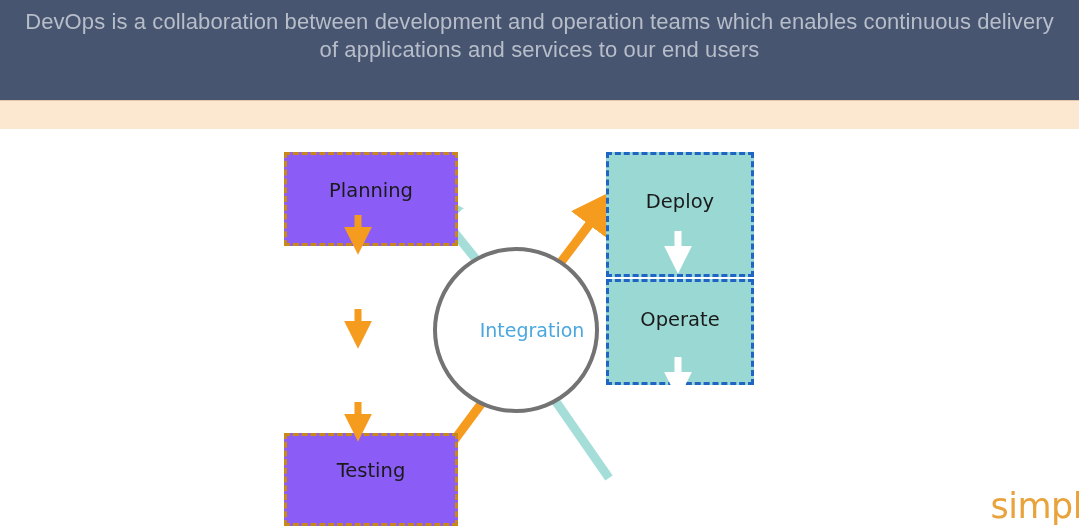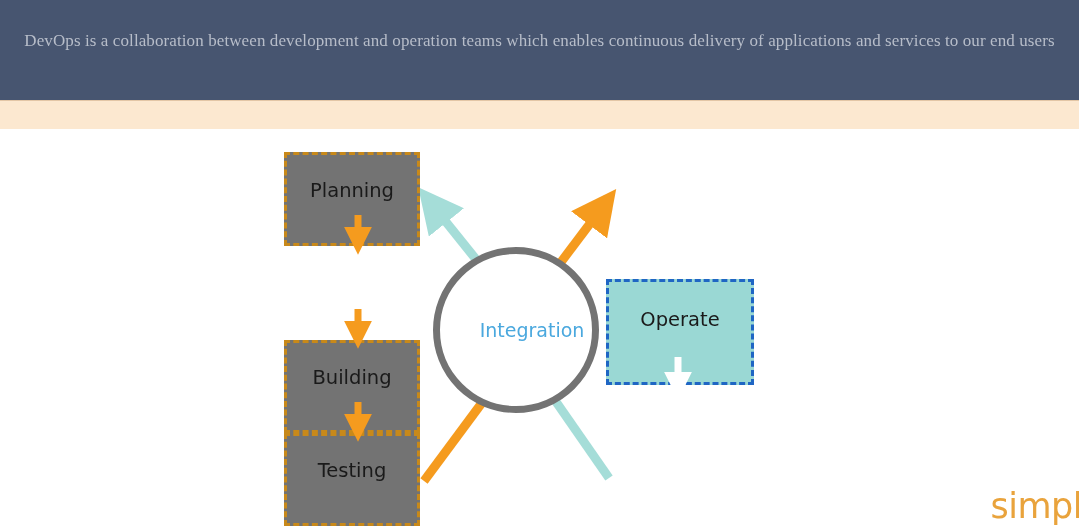--- a/index.html
+++ b/index.html
@@ -22,27 +22,26 @@
     width: 1079px;
     height: 101px;
     background: #475570;
   }
   #header-text {
     position: absolute;
     left: 0; top: 8px;
     width: 1079px;
     text-align: center;
     color: #b7bdc9;
-    font-size: 17px;
+    font-size: 22px;
     line-height: 28px;
-    font-family: Liberation Serif, serif;
+    font-family: Liberation Sans, sans-serif;
     letter-spacing: 0.1px;
     padding: 0 14px;
     box-sizing: border-box;
-    margin-top: 19px;
   }
   #accent-band {
     position: absolute;
     left: 0; top: 101px;
     width: 1079px;
     height: 28px;
     background: #fce8d0;
   }
   #accent-band-rule {
     position: absolute;
@@ -66,23 +65,23 @@
 
   
   .stage-box {
     position: absolute;
     box-sizing: border-box;
     display: flex;
     align-items: center;
     justify-content: center;
   }
   .stage-box.left {
-    background: #737373;
+    background: #8b5cf6;
     border: 3px dashed #c8891a;
-    width: 136px;
+    width: 174px;
     left: 284px;
     text-align: right;
   }
   .stage-box.right {
     background: #9ad8d4;
     border: 3px dashed #1f66c4;
     width: 148px;
     left: 606px;
   }
   .stage-label {
@@ -107,21 +106,21 @@
   #box-monitor { top: 406px; height: 120px; }
 
   
   #integration-circle {
     position: absolute;
     left: 433px;
     top: 247px;
     width: 166px;
     height: 166px;
     border-radius: 50%;
-    border: 7px solid #737373;
+    border: 4px solid #737373;
     background: #ffffff;
     box-sizing: border-box;
     display: flex;
     align-items: center;
     justify-content: center;
     padding-left: 32px;
   }
   #integration-label {
     color: #4aa8de;
     font-size: 19px;
@@ -166,27 +165,27 @@
     <line x1="552" y1="274" x2="601" y2="209" stroke="#f59b1e" stroke-width="9" stroke-linecap="butt" marker-end="url(#mk-orange)"></line>
 
     <line x1="609" y1="478" x2="552" y2="396" stroke="#a5ddd8" stroke-width="9" stroke-linecap="butt"></line>
 
     <line x1="487" y1="273" x2="434" y2="207" stroke="#a5ddd8" stroke-width="9" stroke-linecap="butt" marker-end="url(#mk-teal)"></line>
   </svg>
 
   <div class="stage-box left" id="box-planning">
     <span class="stage-label">Planning</span>
   </div>
-  <div class="stage-box left" id="box-building">
-    <span class="stage-label">Building</span>
-  </div>
   <div class="stage-box left" id="box-testing">
     <span class="stage-label">Testing</span>
   </div>
 
+  <div class="stage-box right" id="box-deploy">
+    <span class="stage-label">Deploy</span>
+  </div>
   <div class="stage-box right" id="box-operate">
     <span class="stage-label">Operate</span>
   </div>
 
   <svg id="flow-arrows-svg" style="position:absolute;left:0;top:0;pointer-events:none;" width="1079" height="526">
     <defs>
       <marker id="mk-down-orange" markerWidth="4" markerHeight="4" refX="1.9" refY="2" orient="auto" markerUnits="strokeWidth">
         <path d="M0,0 L4,2 L0,4 z" fill="#f59b1e"></path>
       </marker>
       <marker id="mk-down-white" markerWidth="4" markerHeight="4" refX="1.9" refY="2" orient="auto" markerUnits="strokeWidth">

